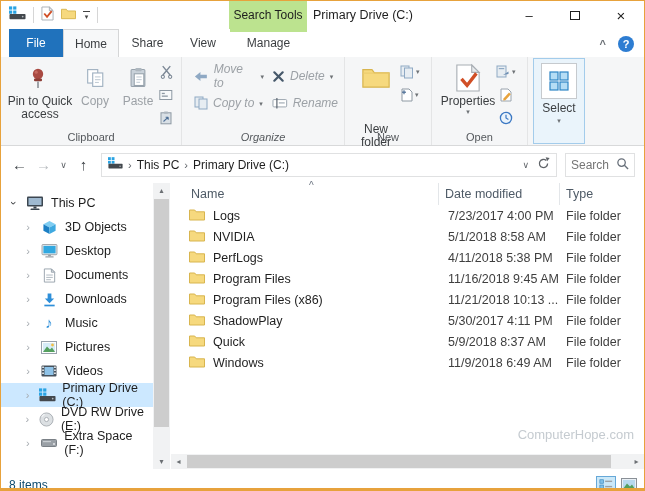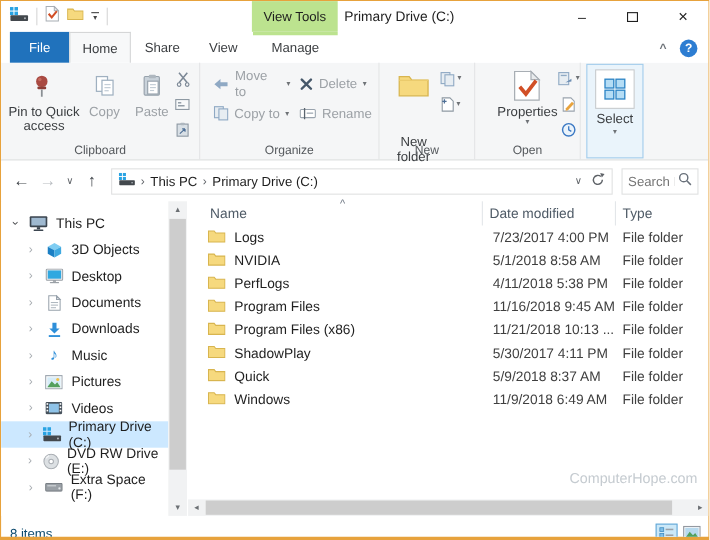--- a/index.html
+++ b/index.html
@@ -37,23 +37,23 @@
   .rlabel{position:absolute;bottom:2px;left:0;right:0;text-align:center;font-size:11px;color:#54585C;}
   .rbig{display:flex;flex-direction:column;align-items:center;padding-top:3px;font-size:12px;line-height:13px;text-align:center;color:#3B3E41;}
   .rbig .ico{height:35px;display:flex;align-items:center;justify-content:center;}
   .rbig.dis{color:#9CA1A6;}
   .caret{font-size:7px;color:#6E7276;line-height:7px;}
   .sstack{display:flex;flex-direction:column;padding-top:5px;gap:4px;}
   .sbtn{height:19px;display:flex;align-items:center;justify-content:center;gap:2px;}
   .ocol{display:flex;flex-direction:column;padding-top:8px;gap:5px;}
   .obtn{display:flex;align-items:center;gap:5px;font-size:12px;color:#9CA1A6;height:22px;padding:0 4px;}
   .g-clip{width:181px;padding-left:6px;}
-  .g-org{width:163px;padding-left:8px;}
+  .g-org{width:163px;padding-left:8px;font-style:italic;}
   .g-new{width:87px;padding-left:7px;}
-  .g-open{width:96px;padding-left:8px;justify-content:flex-end;}
+  .g-open{width:96px;padding-left:8px;}
   .g-sel{border-right:none;}
   .selgrp{background:#EAF4FB;border:1px solid #A3CCEB;margin:1px 0 0 5px;width:52px;height:86px;
     display:flex;flex-direction:column;align-items:center;padding-top:4px;gap:2px;font-size:12px;color:#3B3E41;}
   .seltile{width:36px;height:36px;background:#fff;border:1px solid #C6CACE;display:flex;align-items:center;justify-content:center;}
   
   .addressrow{height:37px;display:flex;align-items:center;background:#fff;padding:0 8px;gap:3px;}
   .navbtn{width:21px;text-align:center;font-size:15px;color:#3F4449;}
   .navbtn.dis{color:#B8BCC0;}
   .navbtn.small{width:13px;font-size:9px;color:#5F6368;}
   .addrbox{width:456px;height:24px;border:1px solid #E0E1E2;display:flex;align-items:center;padding:0 6px;gap:5px;font-size:12px;color:#1E1E1E;margin-left:4px;}
@@ -126,21 +126,21 @@
         <svg width="15" height="13" viewBox="0 0 16 13">
             <path d="M0.5 2 h5.2 l1.4 1.8 H15.5 V12 H0.5 Z" fill="#F6D97E" stroke="#D8B54F"></path>
           </svg>
       </span>
       <span class="qat-customize">
           <span class="bar"></span>
           <span class="car">▾</span>
         </span>
       <span class="sep"></span>
     </div>
-    <div class="drivetools">View Tools</div>
+    <div class="drivetools">Search Tools</div>
     <div class="wtitle">Primary Drive (C:)</div>
     <div class="wcontrols">
       <div class="wbtn">
           <span>–</span>
         </div>
       <div class="wbtn">
           <span class="maxbox"></span>
         </div>
       <div class="wbtn">
           <span style="font-size:15px;">×</span>

